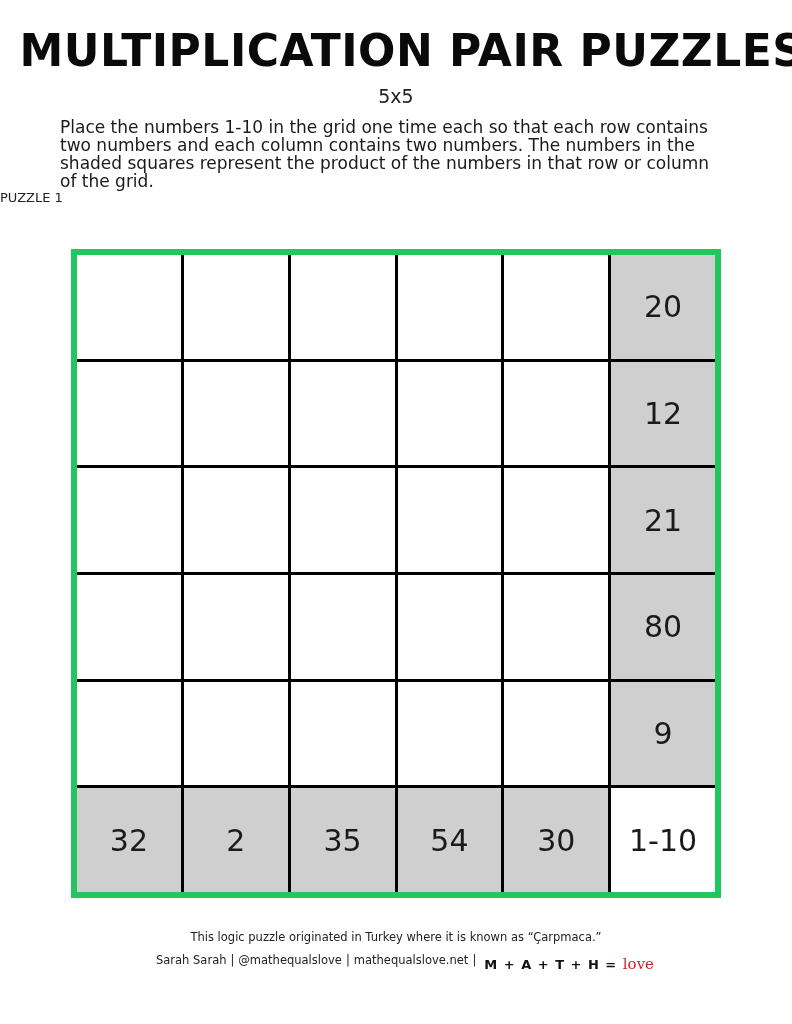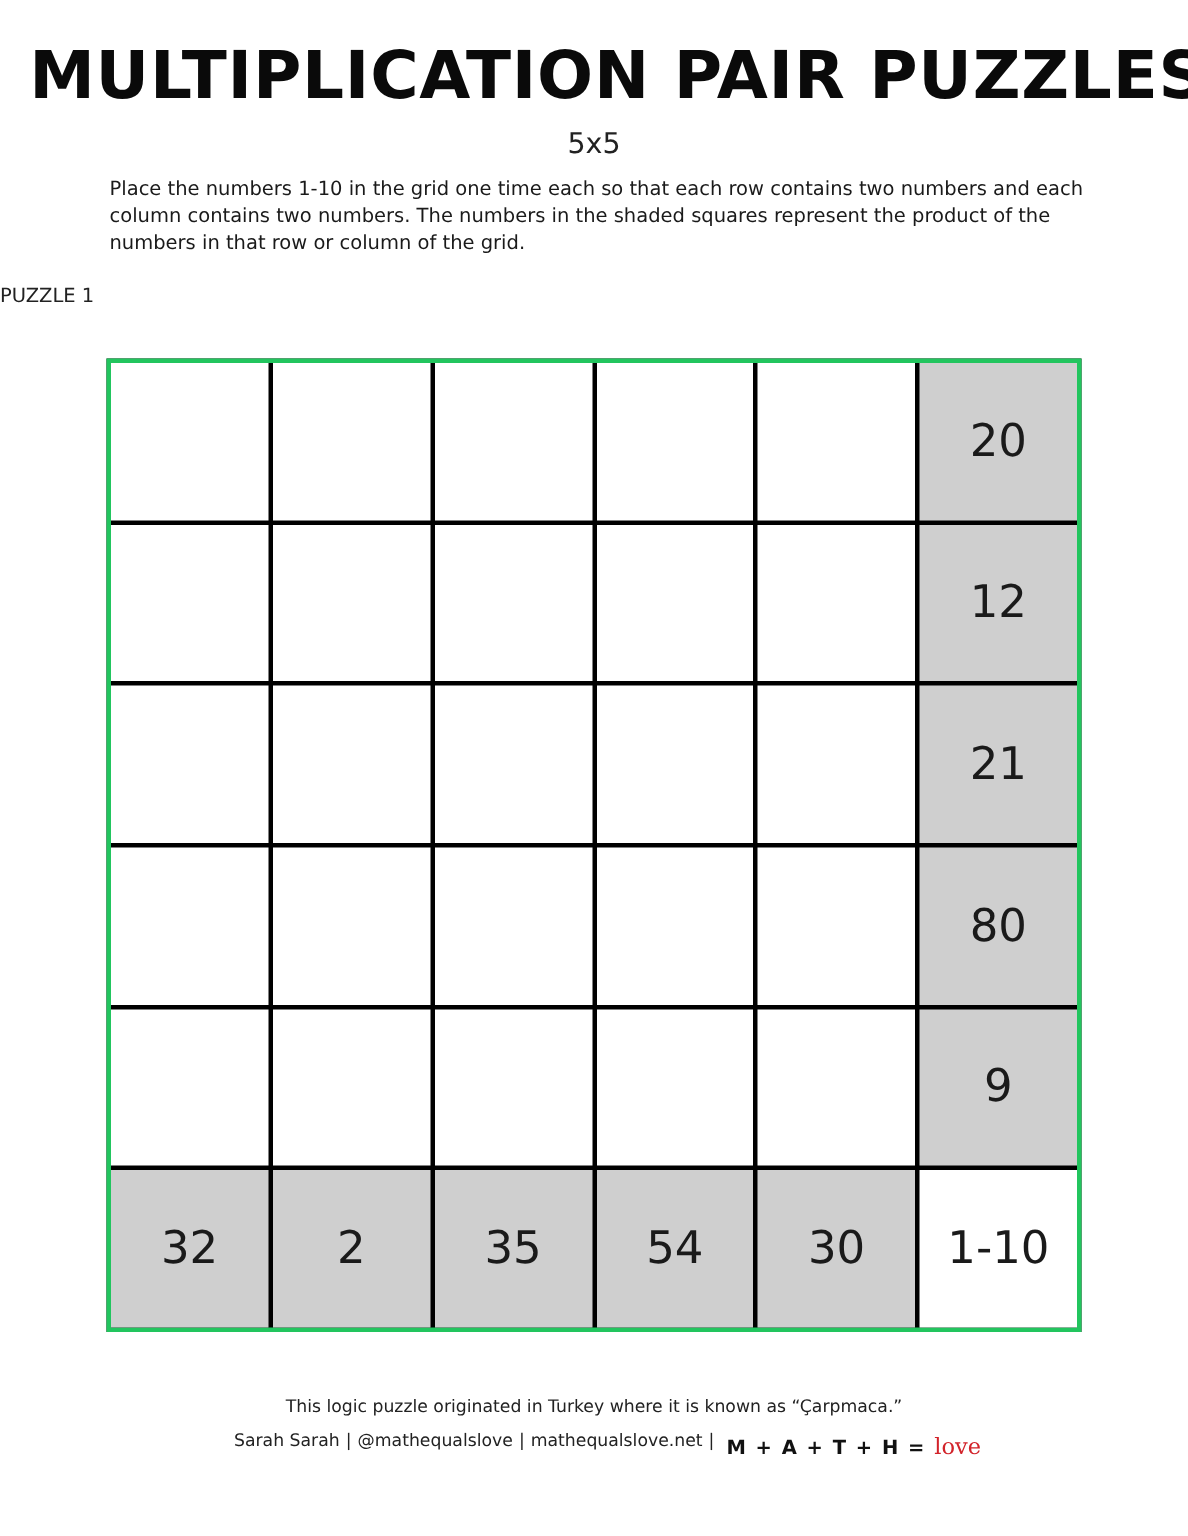--- a/index.html
+++ b/index.html
@@ -1,21 +1,21 @@
 <!DOCTYPE html>
 <html><head>
 <meta charset="utf-8">
 <style>
   html, body { margin: 0; padding: 0; background: #ffffff; }
   body { width: 792px; height: 1024px; position: relative; overflow: hidden; font-family: "DejaVu Sans", sans-serif; color: #111; }
   .title { position: absolute; left: 0; top: 26px; width: 792px; text-align: center; font-family: "DejaVu Sans", sans-serif; font-weight: bold; font-size: 44px; letter-spacing: 0.5px; color: #0a0a0a; line-height: 50px; padding-left: 16px; }
   .subtitle { position: absolute; left: 0; top: 84px; width: 792px; text-align: center; font-size: 19px; color: #222; line-height: 24px; }
-  .instructions { position: absolute; left: 73px; top: 118px; width: 660px; font-size: 13px; line-height: 18px; color: #1a1a1a; }
+  .instructions { position: absolute; left: 60px; top: 118px; width: 660px; font-size: 17px; line-height: 18px; color: #1a1a1a; }
   .puzzle-label { position: absolute; left: 0; top: 190px; width: 716px; text-align: left; font-size: 13px; color: #222; }
-  .grid { position: absolute; left: 71px; top: 239px; width: 650px; height: 649px; box-sizing: border-box; border: 3px solid #22c55e; background: #000; display: grid; grid-template-columns: repeat(6, 1fr); grid-template-rows: repeat(6, 1fr); gap: 3px; }
+  .grid { position: absolute; left: 71px; top: 249px; width: 650px; height: 649px; box-sizing: border-box; border: 6px solid #22c55e; background: #000; display: grid; grid-template-columns: repeat(6, 1fr); grid-template-rows: repeat(6, 1fr); gap: 3px; }
   .cell { background: #fff; display: flex; align-items: center; justify-content: center; font-size: 30px; color: #1a1a1a; font-family: "DejaVu Sans", sans-serif; font-weight: normal; }
   .cell.shaded { background: #cfcfcf; }
   .footer-line1 { position: absolute; left: 0; top: 930px; width: 792px; text-align: center; font-size: 11.5px; color: #222; }
   .footer-line2 { position: absolute; left: 156px; top: 949px; font-size: 11.5px; color: #222; display: flex; align-items: flex-end; gap: 4px; }
   .brand { font-weight: bold; font-size: 13px; color: #111; margin-left: 4px; letter-spacing: 1px; position: relative; top: 6px; }
   .brand .love { font-family: "DejaVu Serif", serif; font-weight: normal; color: #d2232a; font-size: 15px; letter-spacing: 0; }
 </style>
 </head>
 <body>
 

